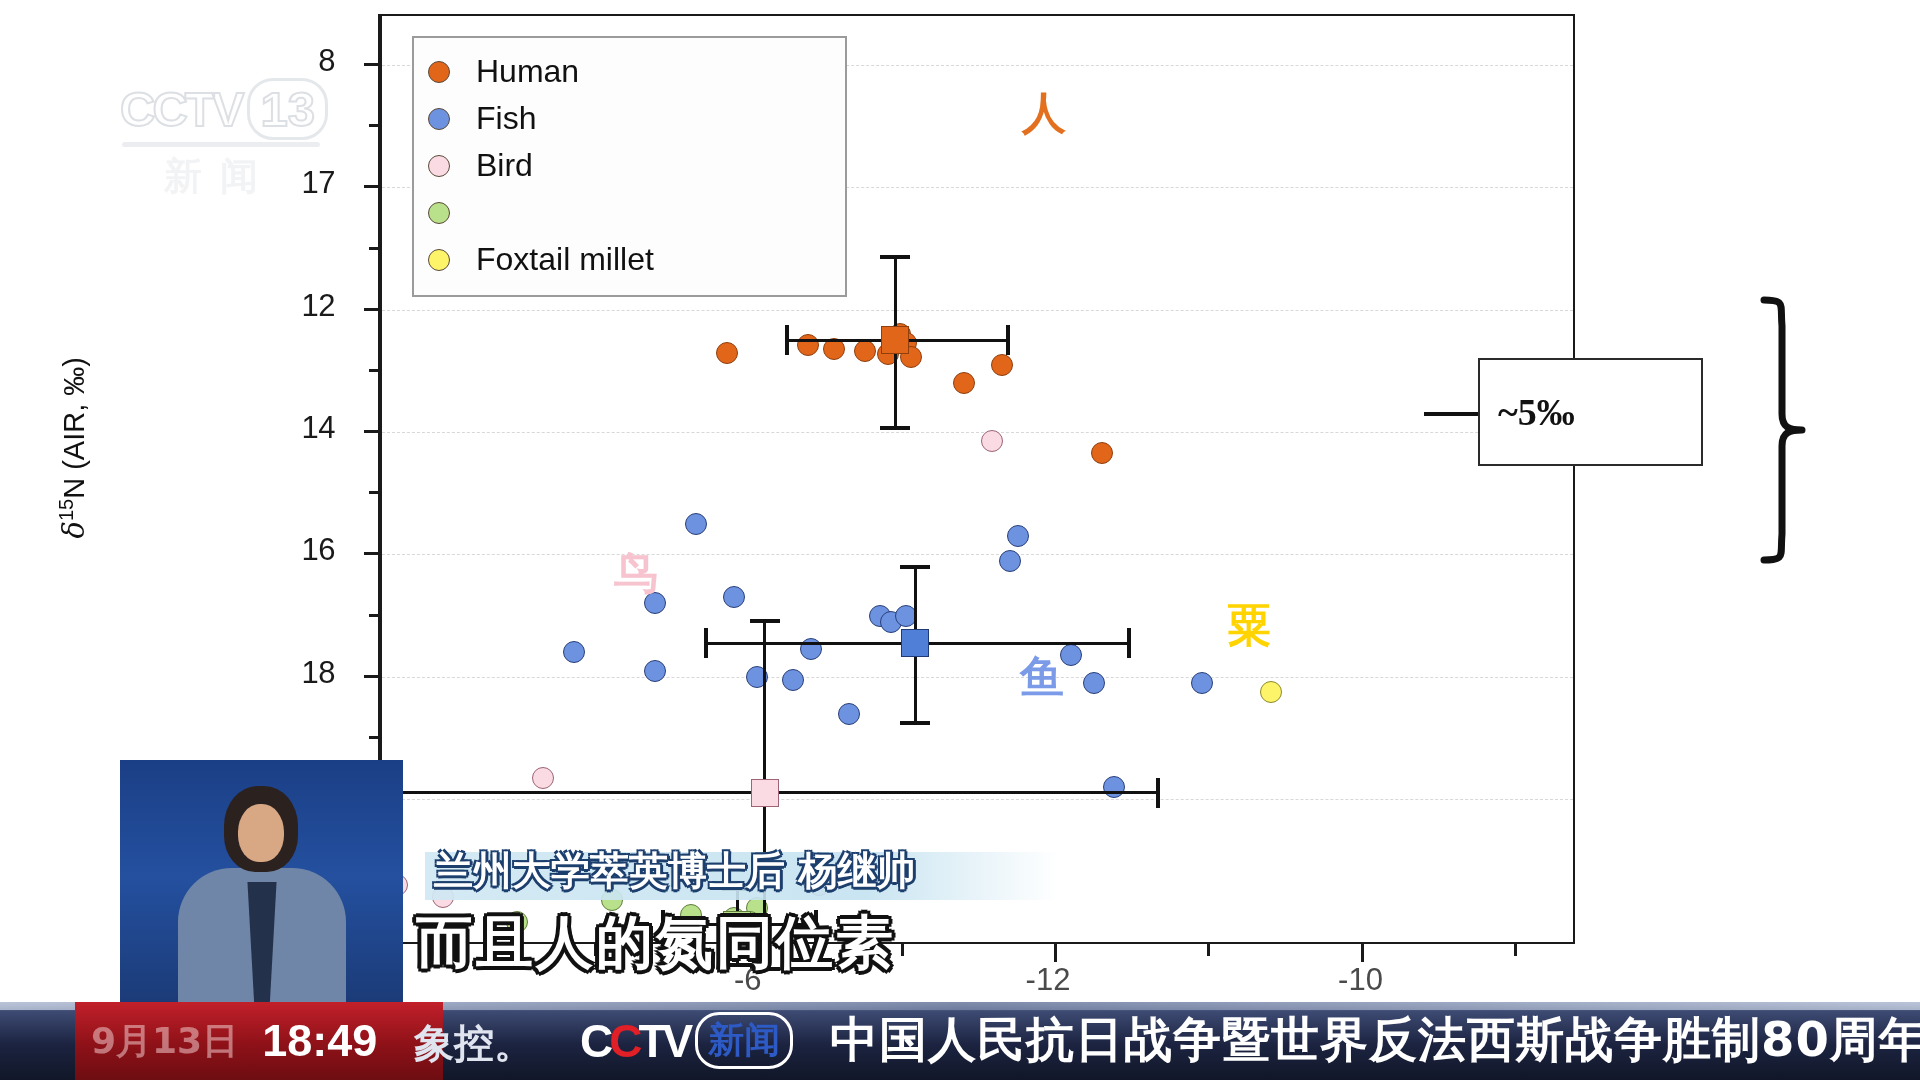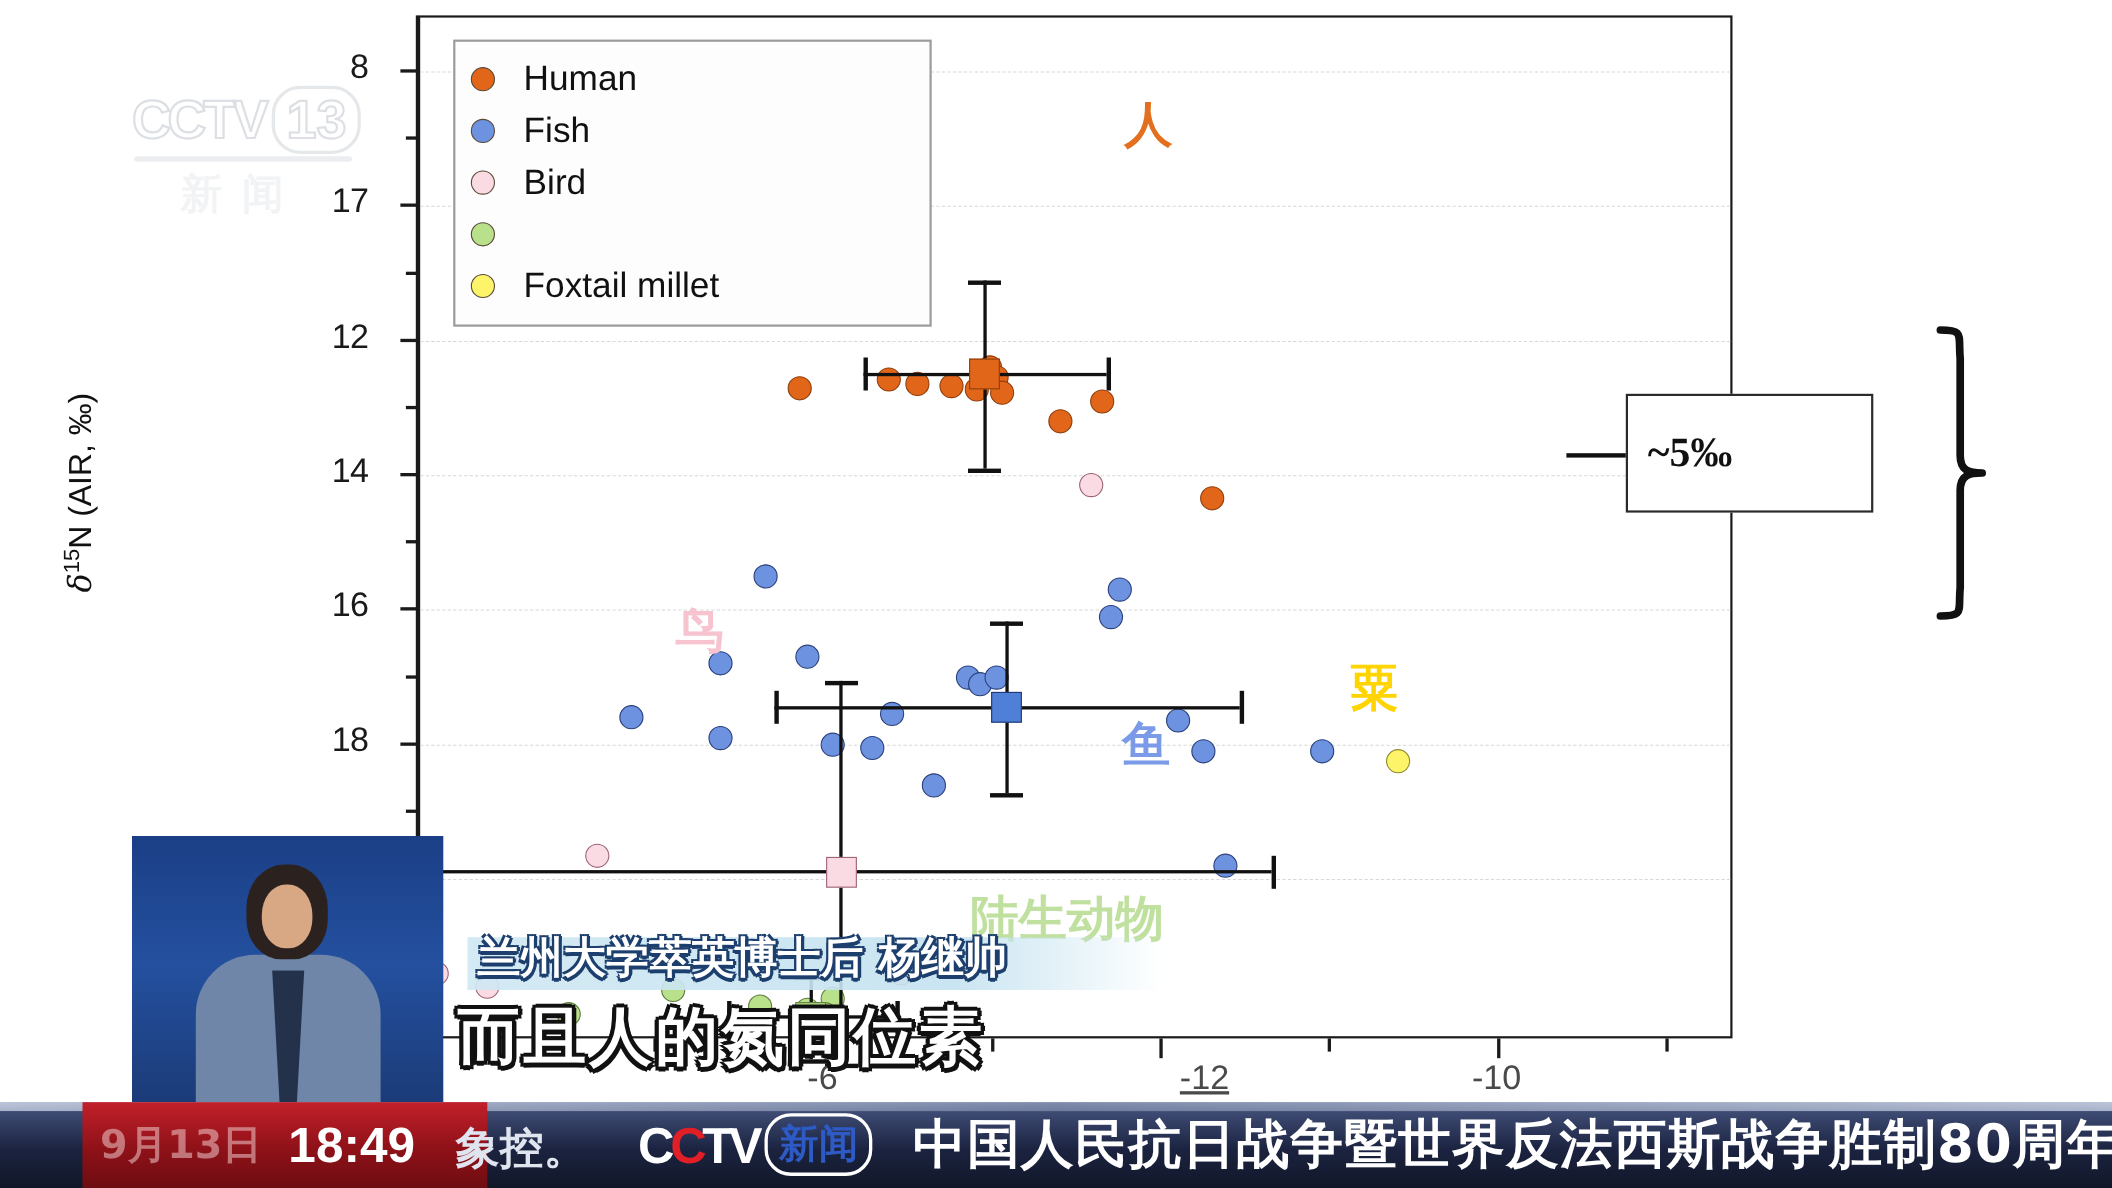--- a/index.html
+++ b/index.html
@@ -254,33 +254,32 @@
           <div class="cap-v" style="left: 355.436px; top: 870.651px;"></div>
           <div class="cap-v" style="left: 355.436px; top: 946.52px;"></div>
           <div class="cap-h" style="left: 278.833px; top: 908.586px;"></div>
           <div class="cap-h" style="left: 432.038px; top: 908.586px;"></div>
           <div class="mean terr" style="left: 355.436px; top: 908.586px;"></div>
         </div>
 
       <div class="cn-label" id="cn-human" style="left:640px;top:68px;">人</div>
       <div class="cn-label" id="cn-fish" style="left:638px;top:632px;">鱼</div>
       <div class="cn-label" id="cn-bird" style="left:232px;top:528px;">鸟</div>
-      <div class="cn-label" id="cn-terr" style="left:500px;top:790px;">陆生动物</div>
       <div class="cn-label" id="cn-millet" style="left:845px;top:580px;">粟</div>
 
       <svg id="brace" viewBox="0 0 46 268" preserveAspectRatio="none">
         <path d="M4,4 C26,4 20,8 22,30 L22,118 C22,132 30,134 42,134 C30,134 22,136 22,150 L22,238 C20,260 26,264 4,264" fill="none" stroke="#111" stroke-width="7" stroke-linecap="round" stroke-linejoin="round"></path>
       </svg>
     </div>
 
     <div id="xaxis-layer">
         <div class="xtick" style="left: 747.692px;"></div>
         <div class="xlabel" style="left: 747.692px;">-6</div>
         <div class="xtick" style="left: 1054.1px;"></div>
-        <div class="xlabel" style="left: 1095px; text-decoration: underline;">-12</div>
+        <div class="xlabel" style="left: 1048px;">-12</div>
         <div class="xtick" style="left: 1360.51px;"></div>
         <div class="xlabel" style="left: 1360.51px;">-10</div>
         <div class="xtick minor" style="left: 441.282px;"></div>
         <div class="xtick minor" style="left: 594.487px;"></div>
         <div class="xtick minor" style="left: 900.897px;"></div>
         <div class="xtick minor" style="left: 1207.31px;"></div>
         <div class="xtick minor" style="left: 1513.72px;"></div>
       </div>
 
     <div id="legend">

